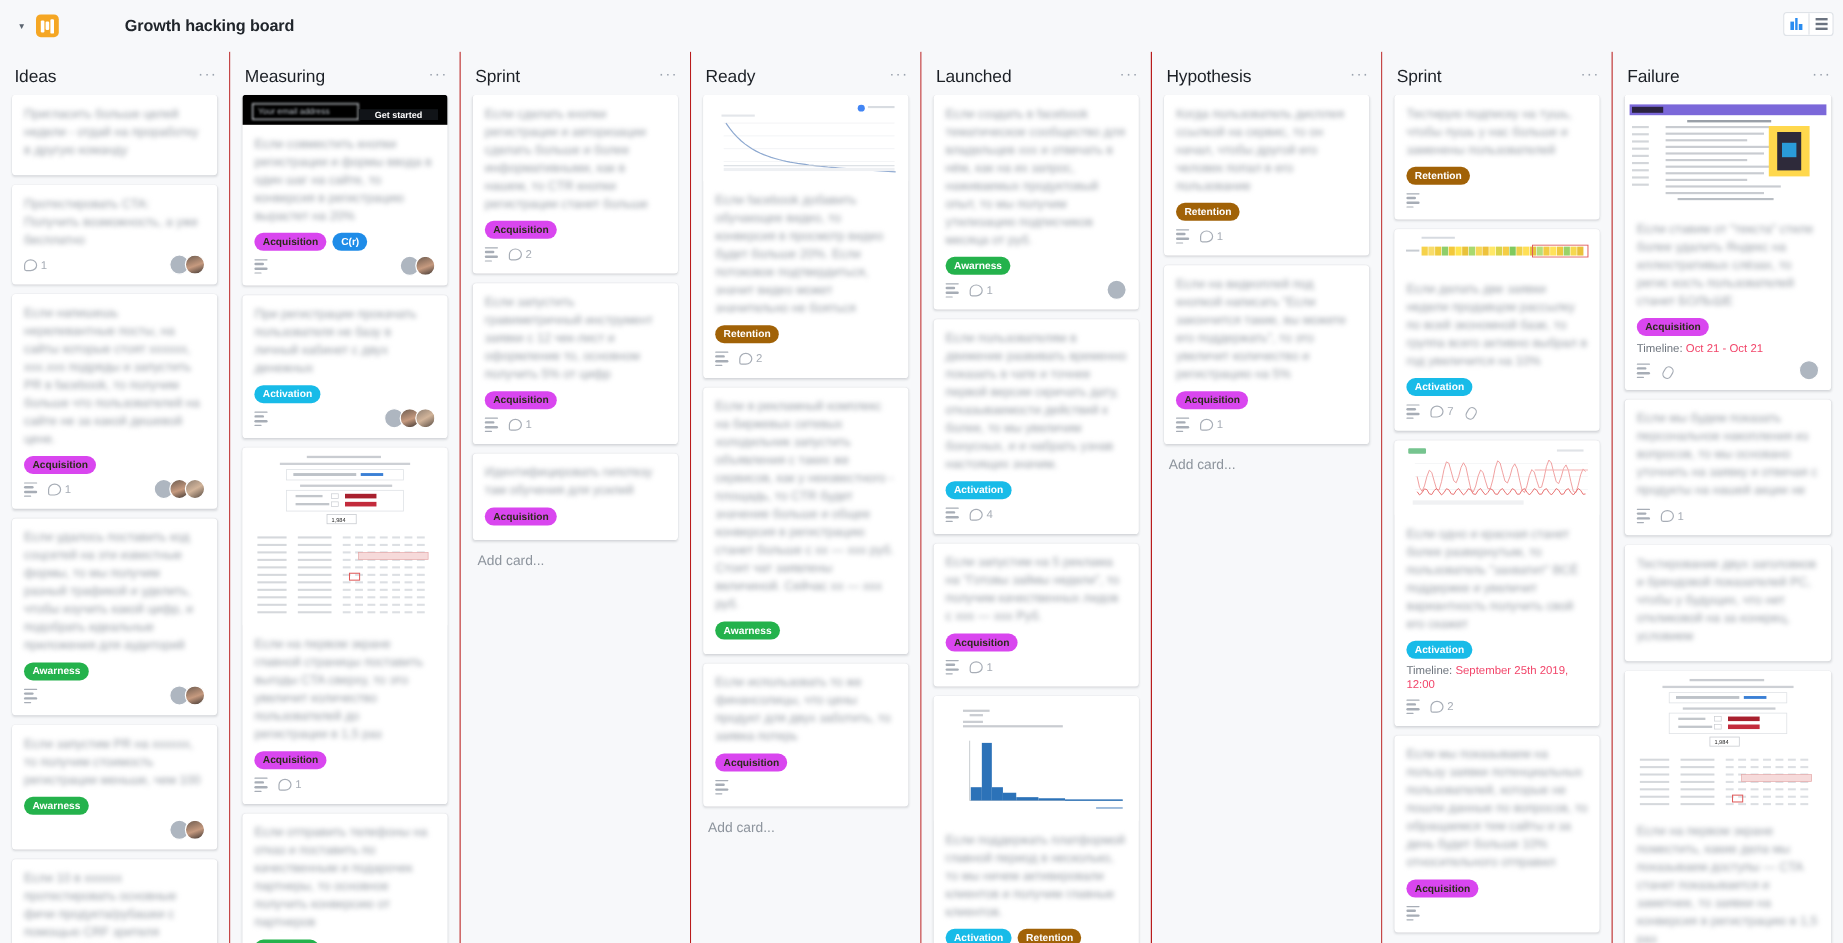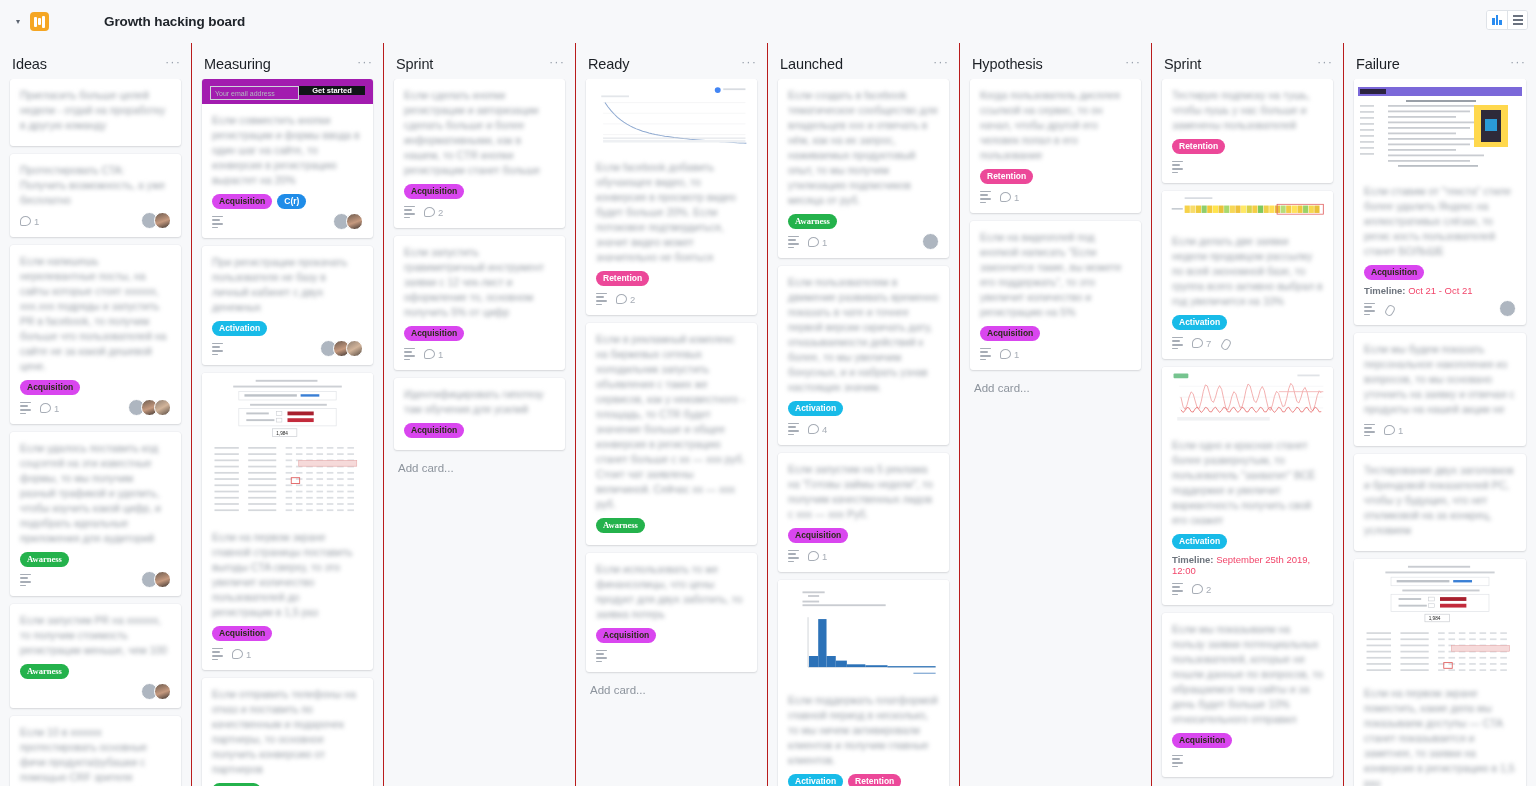--- a/index.html
+++ b/index.html
@@ -112,29 +112,29 @@
     word-break: break-word;
     margin-bottom: 5px;
   }
   .labels { display: flex; flex-wrap: wrap; gap: 5px; margin: 6px 0 4px 0; }
   .label {
     font-size: 8.5px; font-weight: bold; color: #fff;
     padding: 3px 7px 3px 7px; border-radius: 9px;
     line-height: 9px; white-space: nowrap;
   }
   .label.acquisition { background: #d946ef; color: #2b2b1a; }
-  .label.awarness    { background: #24b24c; font-family: Liberation Serif, serif; }
+  .label.awarness    { background: #24b24c; }
   .label.activation  { background: #18bbe8; }
-  .label.retention   { background: #ec4899; }
+  .label.retention   { background: #a16207; }
   .label.cr          { background: #1f8ce8; }
 
   .timeline {
     font-size: 9.5px; color: #8a9099; margin: 5px 0 4px 0;
   }
-  .timeline b { font-weight: bold; color: #6d747d; }
+  .timeline b { font-weight: normal; color: #6d747d; }
   .timeline .range { color: #f2456a; }
 
   .card-foot {
     display: flex; align-items: center; gap: 9px;
     margin-top: 5px; min-height: 16px;
     position: relative;
   }
   .ficon { display: flex; align-items: center; gap: 3px; color: #a7adb6; font-size: 9.5px; }
   .ic-desc { display: flex; flex-direction: column; gap: 2px; width: 11px; }
   .ic-desc i { display: block; height: 1.6px; background: #a7adb6; border-radius: 1px; }
@@ -164,22 +164,22 @@
 
   .add-card {
     font-size: 11.5px; color: #8d949d; padding: 4px 4px 0 4px;
   }
 
   
   .cover { width: 100%; display: block; background: #fff; }
   .cover svg { display: block; width: 100%; height: 100%; }
 
   .cover-email {
-    padding: 7px 8px 4px 8px; background: #a21caf;
-    display: flex; align-items: flex-start;
+    padding: 7px 8px 4px 8px; background: #000000;
+    display: flex; align-items: flex-end;
   }
   .ce-input {
     flex: 1 1 auto; border: 1px solid #cfd4da; height: 14px;
     font-size: 7px; color: #b3b9c0; padding: 0 4px;
     display: flex; align-items: center;
     filter: blur(0.7px);
   }
   .ce-btn {
     flex: 0 0 66px; background: #111418; color: #fff;
     font-size: 7.5px; font-weight: bold;

